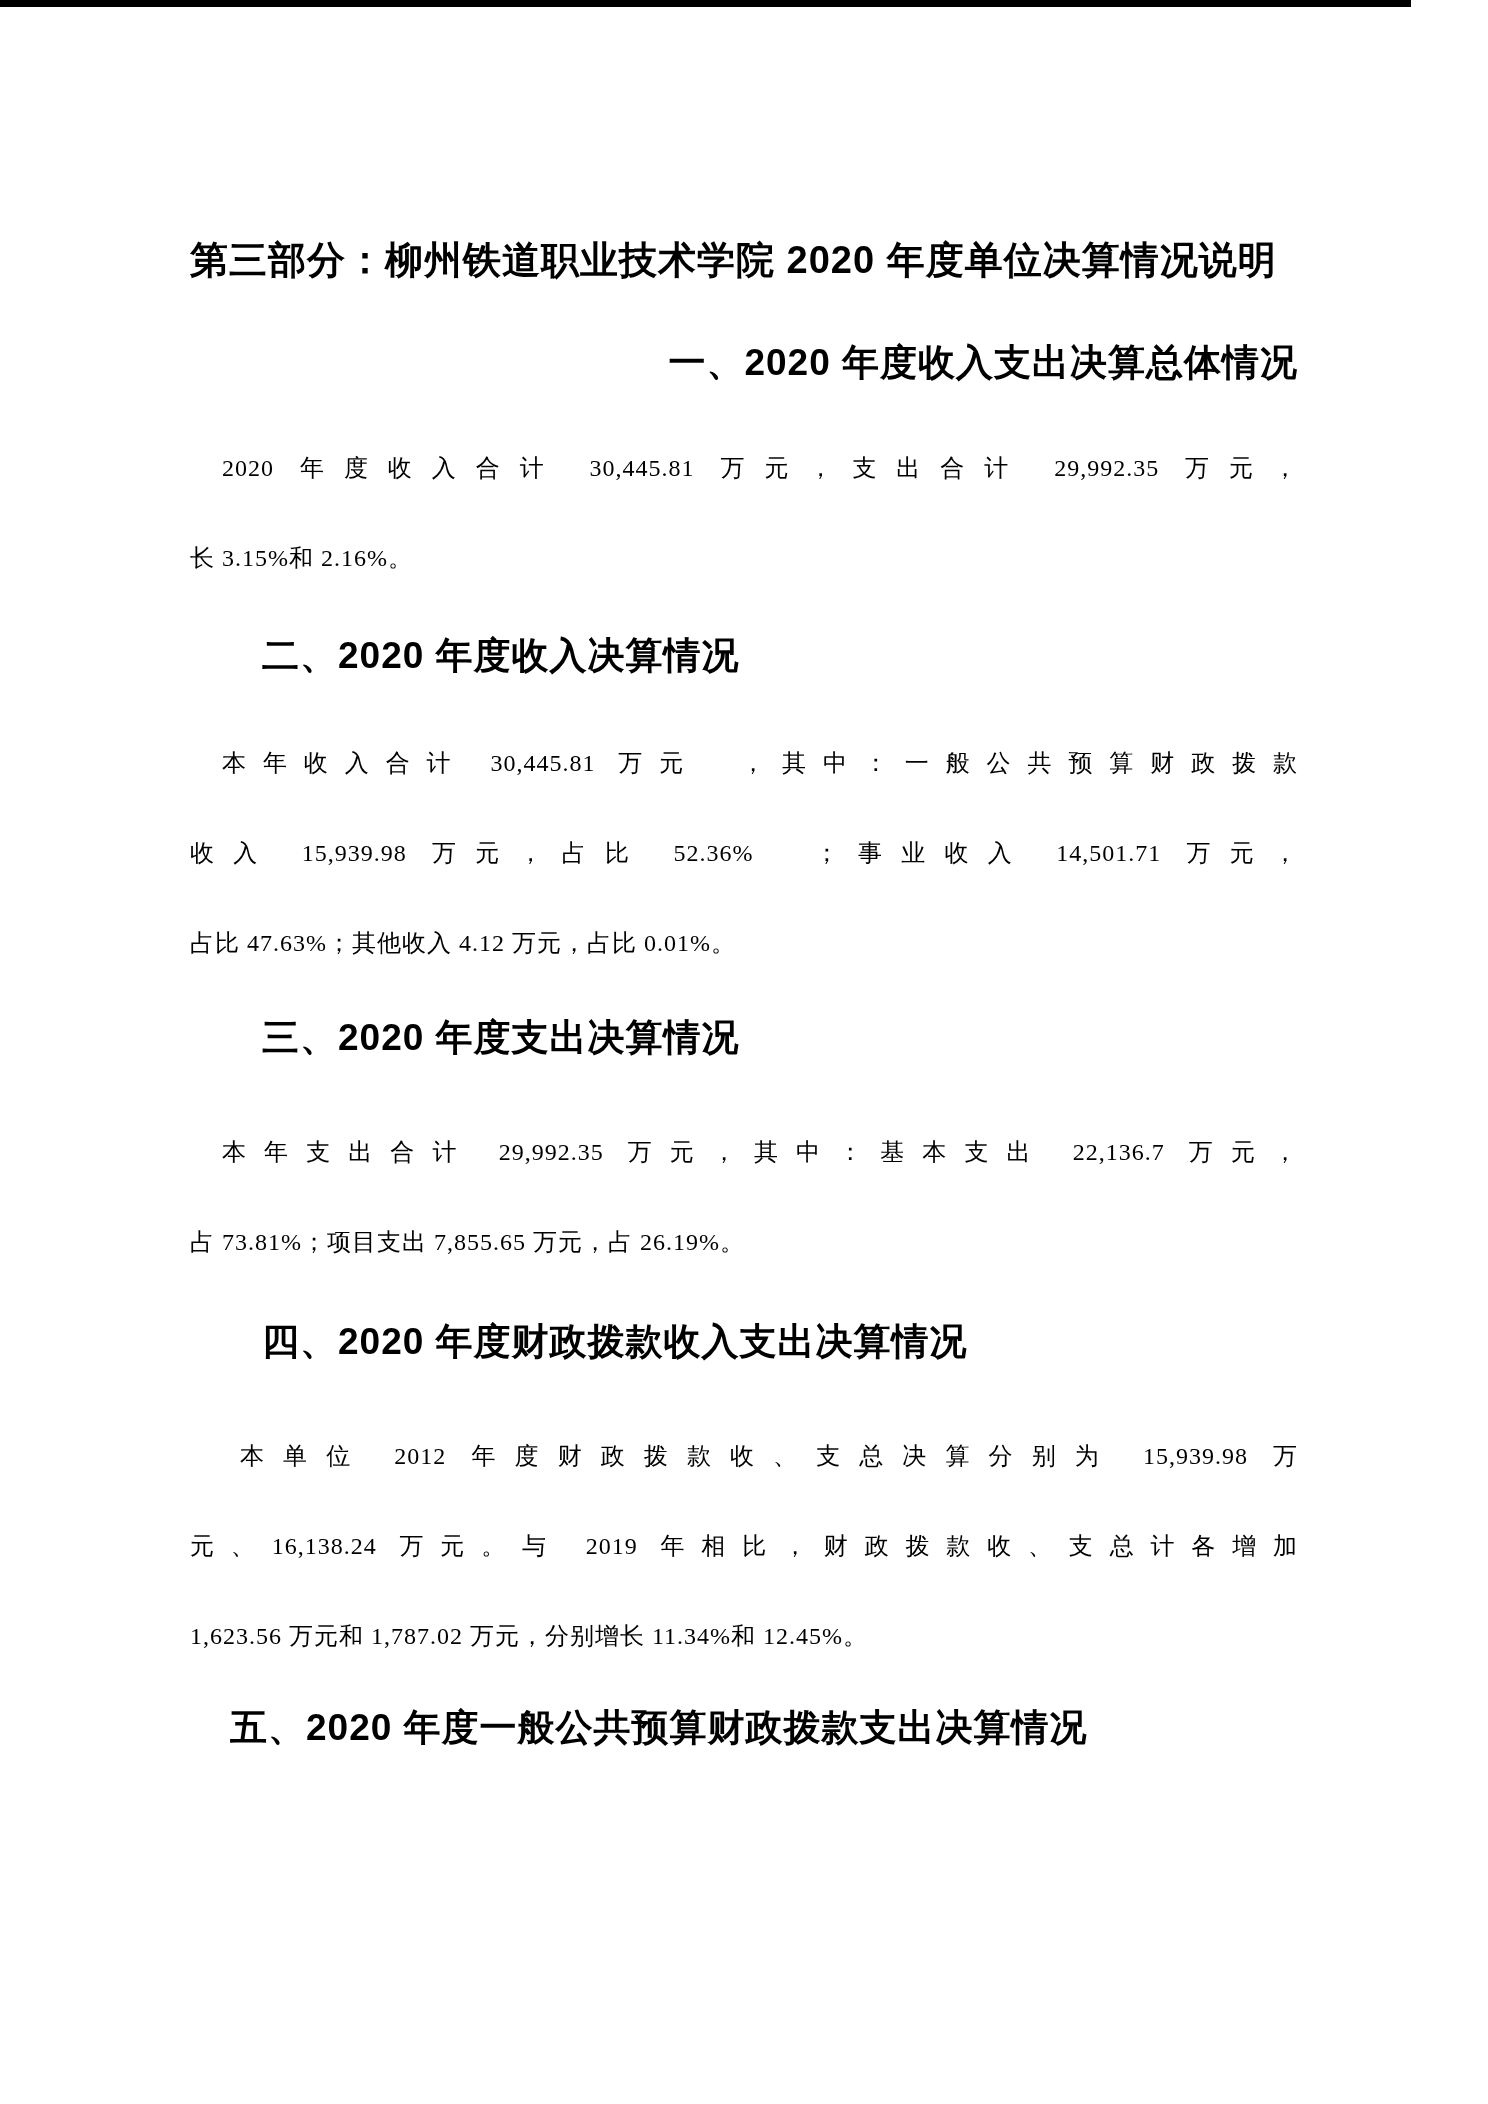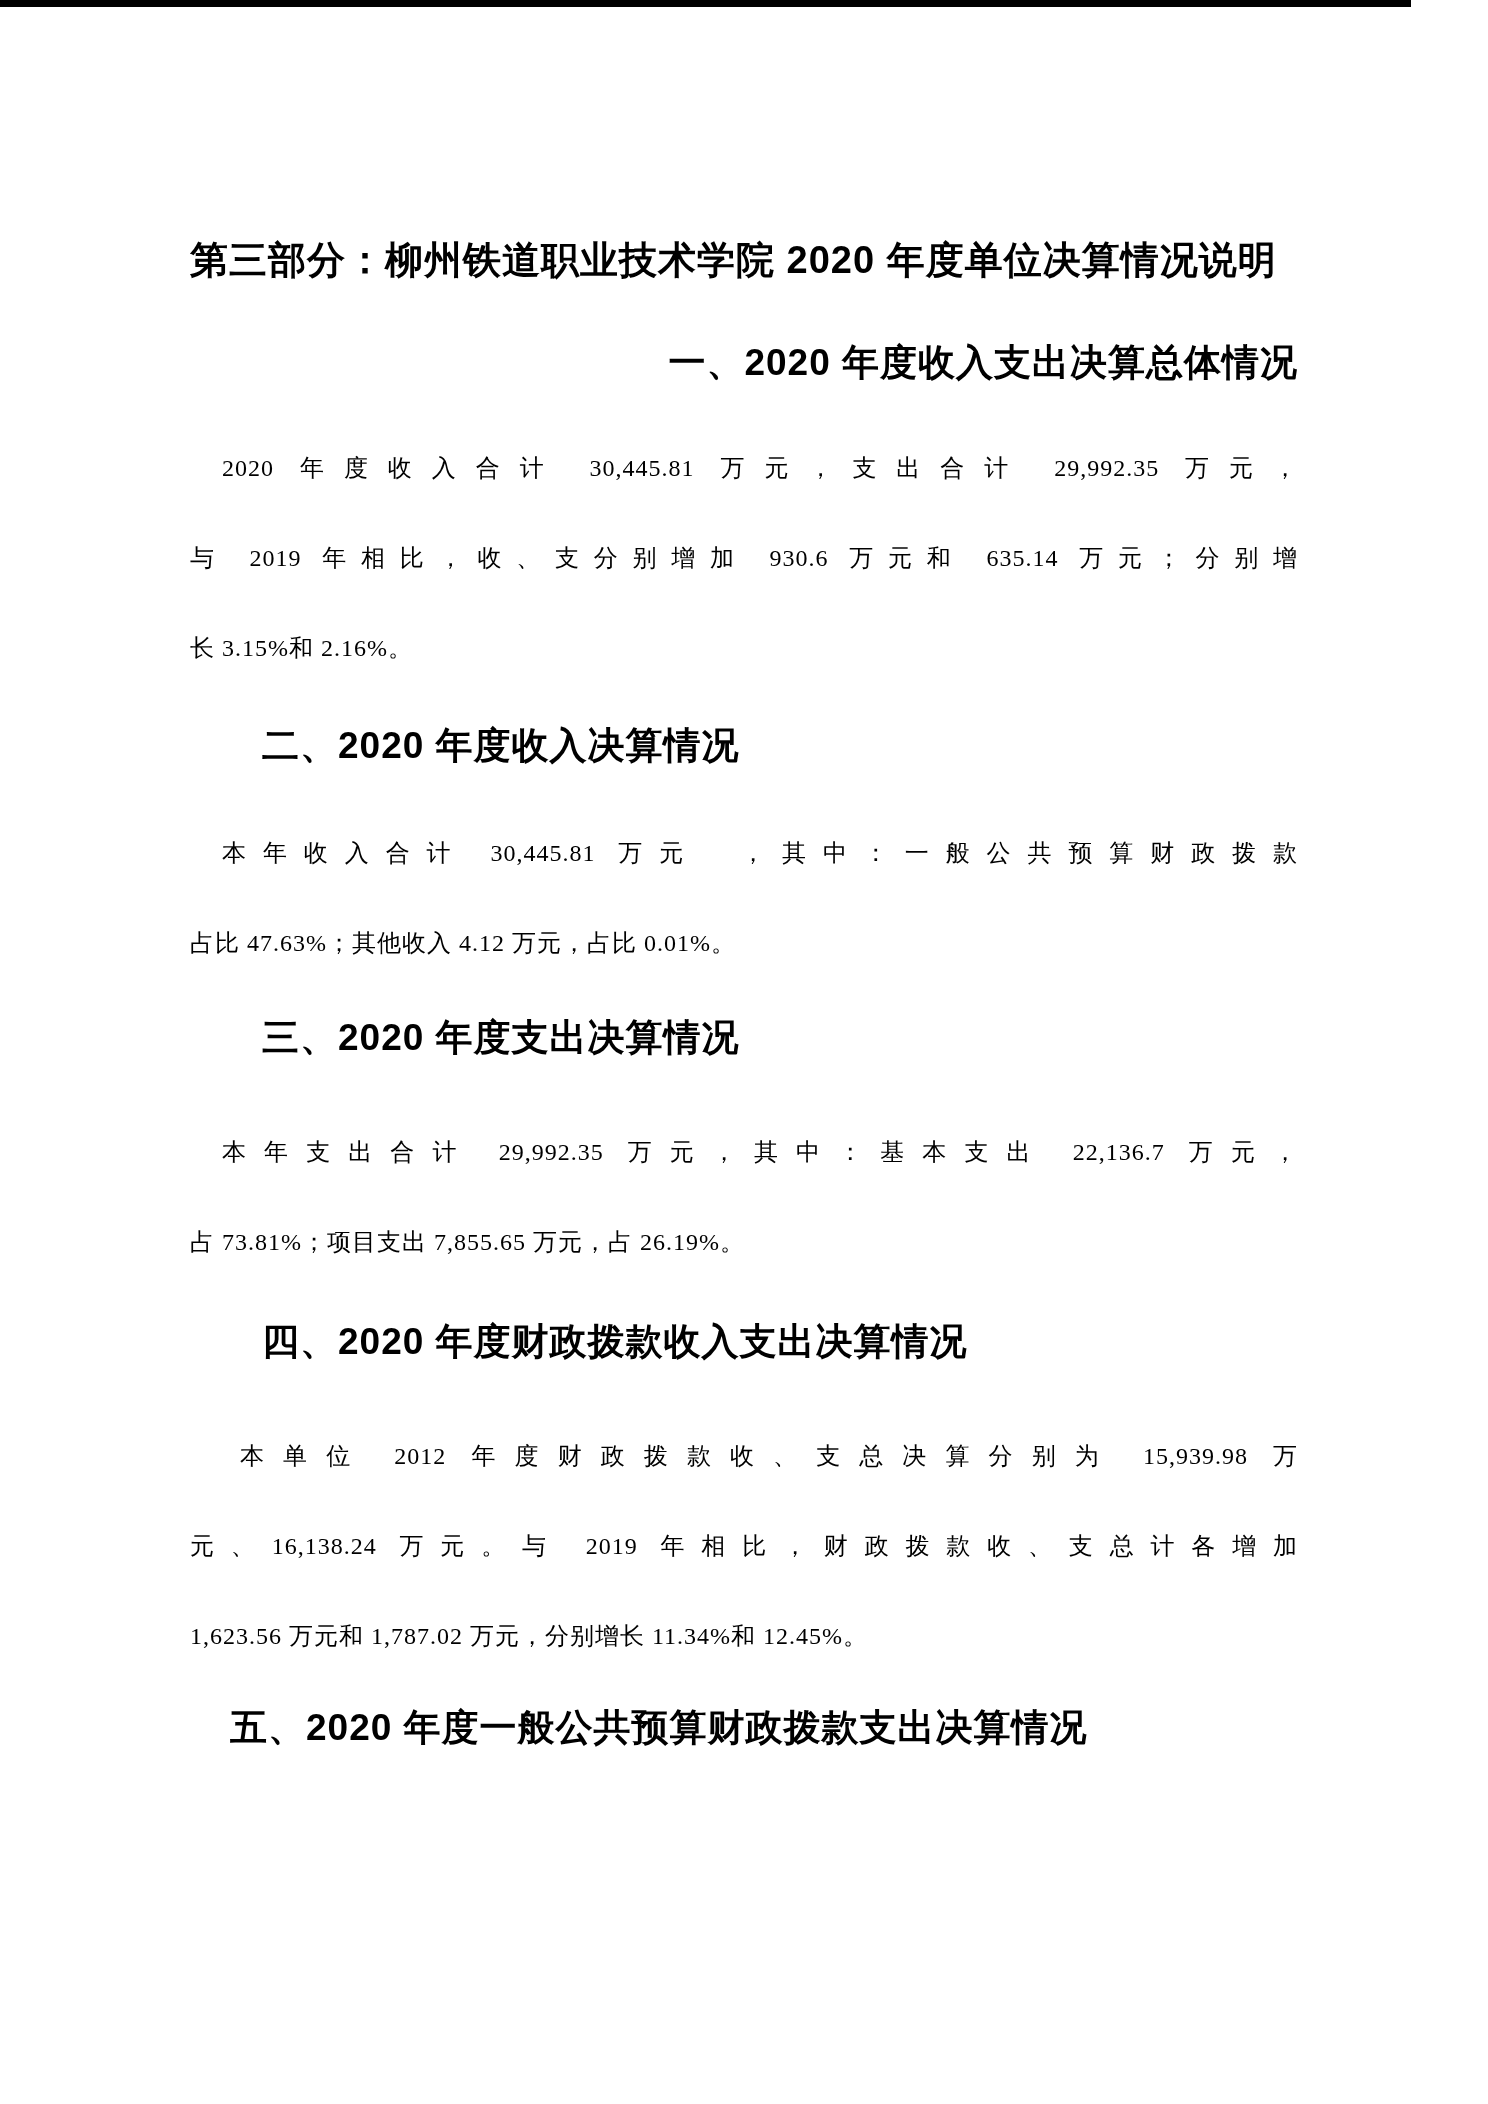--- a/index.html
+++ b/index.html
@@ -93,27 +93,27 @@
   <div class="page-top-edge"></div>
   <div class="page-right-edge"></div>
 
   <div class="content">
 
     <div class="doc-title">第三部分：柳州铁道职业技术学院 2020 年度单位决算情况说明</div>
 
     <div class="hd mt-h1">一、2020 年度收入支出决算总体情况</div>
     <div class="para mt-p1">
       <div class="body-line jl indent">2020 年度收入合计 30,445.81 万元，支出合计 29,992.35 万元，</div>
-      <div class="body-line jl">与 2019 年相比，收、支分别增加 930.6 万元和 635.14 万元；分别增</div>
       <div class="body-line">长 3.15%和 2.16%。</div>
     </div>
 
     <div class="hd mt-h2">二、2020 年度收入决算情况</div>
     <div class="para mt-p2">
       <div class="body-line jl indent">本年收入合计 30,445.81 万元　，其中：一般公共预算财政拨款</div>
+      <div class="body-line jl">收入 15,939.98 万元，占比 52.36%　；事业收入 14,501.71 万元，</div>
       <div class="body-line">占比 47.63%；其他收入 4.12 万元，占比 0.01%。</div>
     </div>
 
     <div class="hd mt-h3">三、2020 年度支出决算情况</div>
     <div class="para mt-p3">
       <div class="body-line jl indent">本年支出合计 29,992.35 万元，其中：基本支出 22,136.7 万元，</div>
       <div class="body-line">占 73.81%；项目支出 7,855.65 万元，占 26.19%。</div>
     </div>
 
     <div class="hd mt-h4">四、2020 年度财政拨款收入支出决算情况</div>

